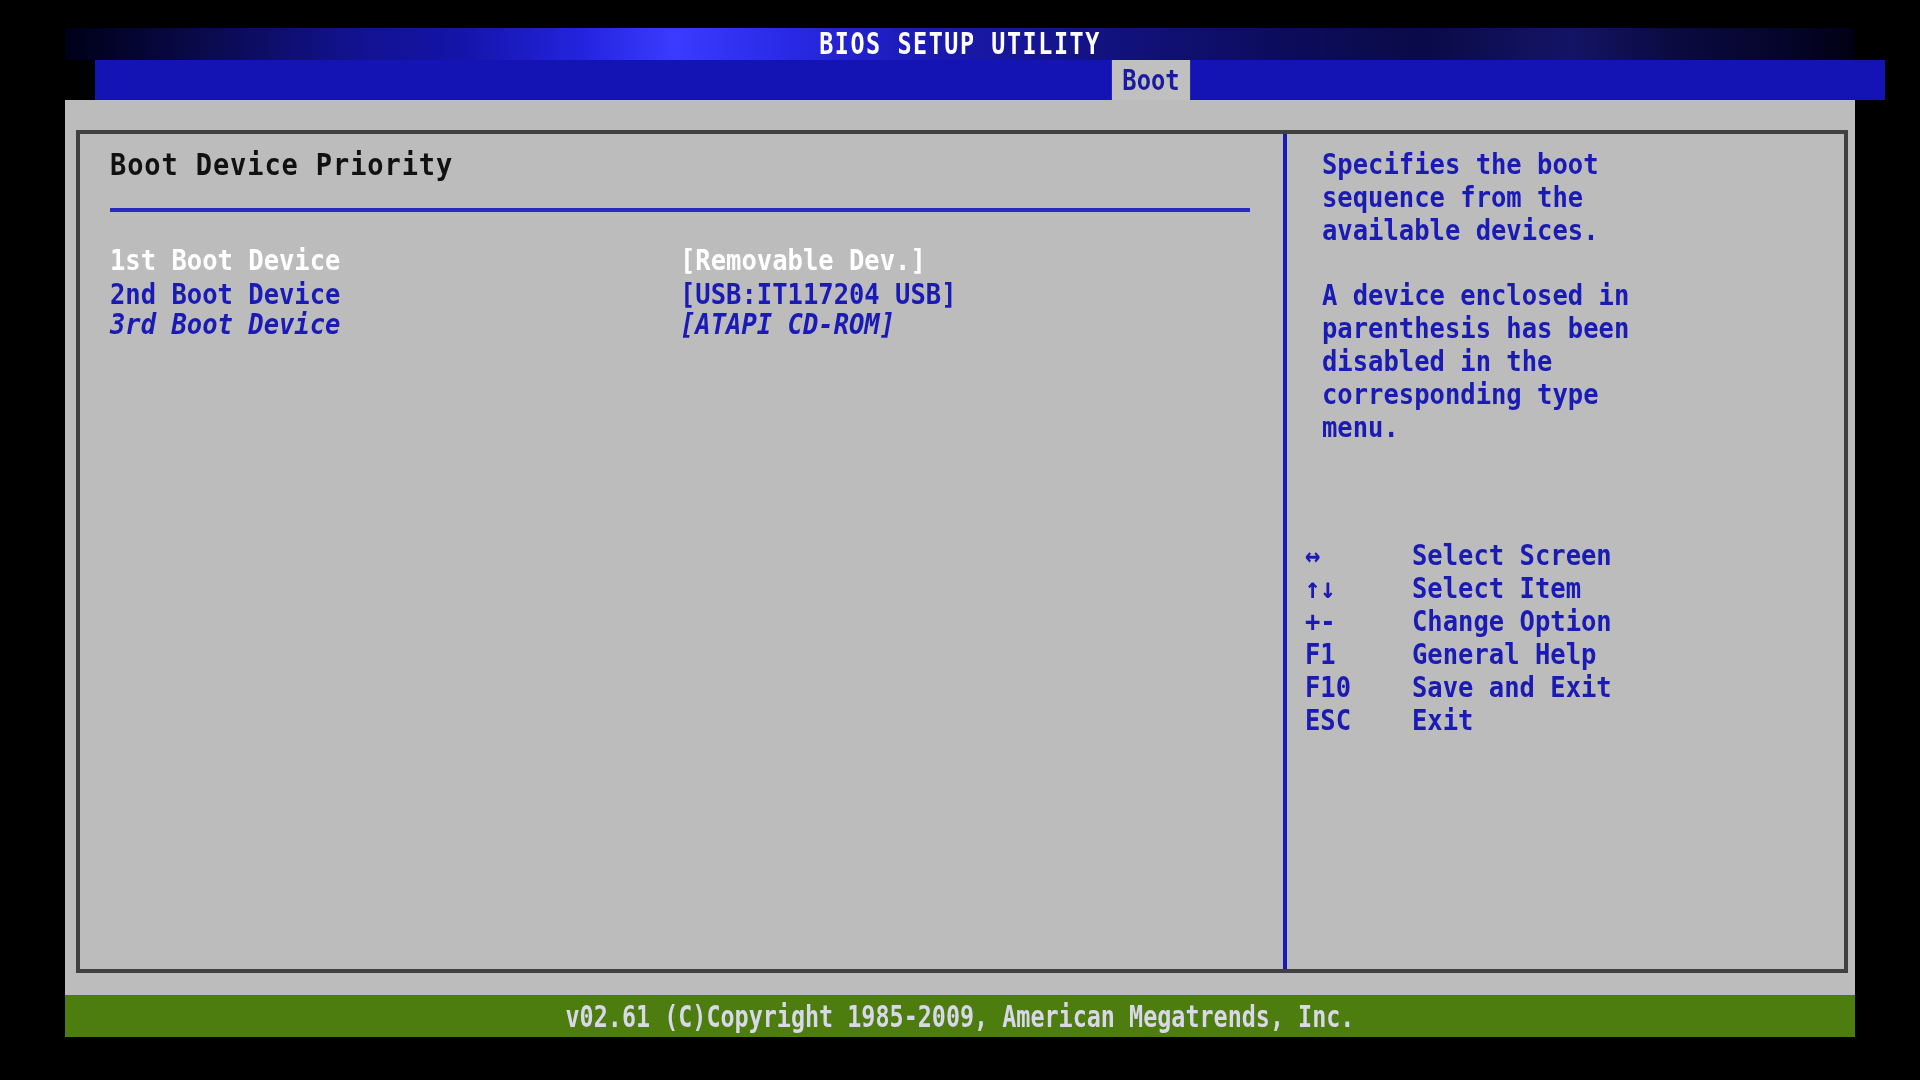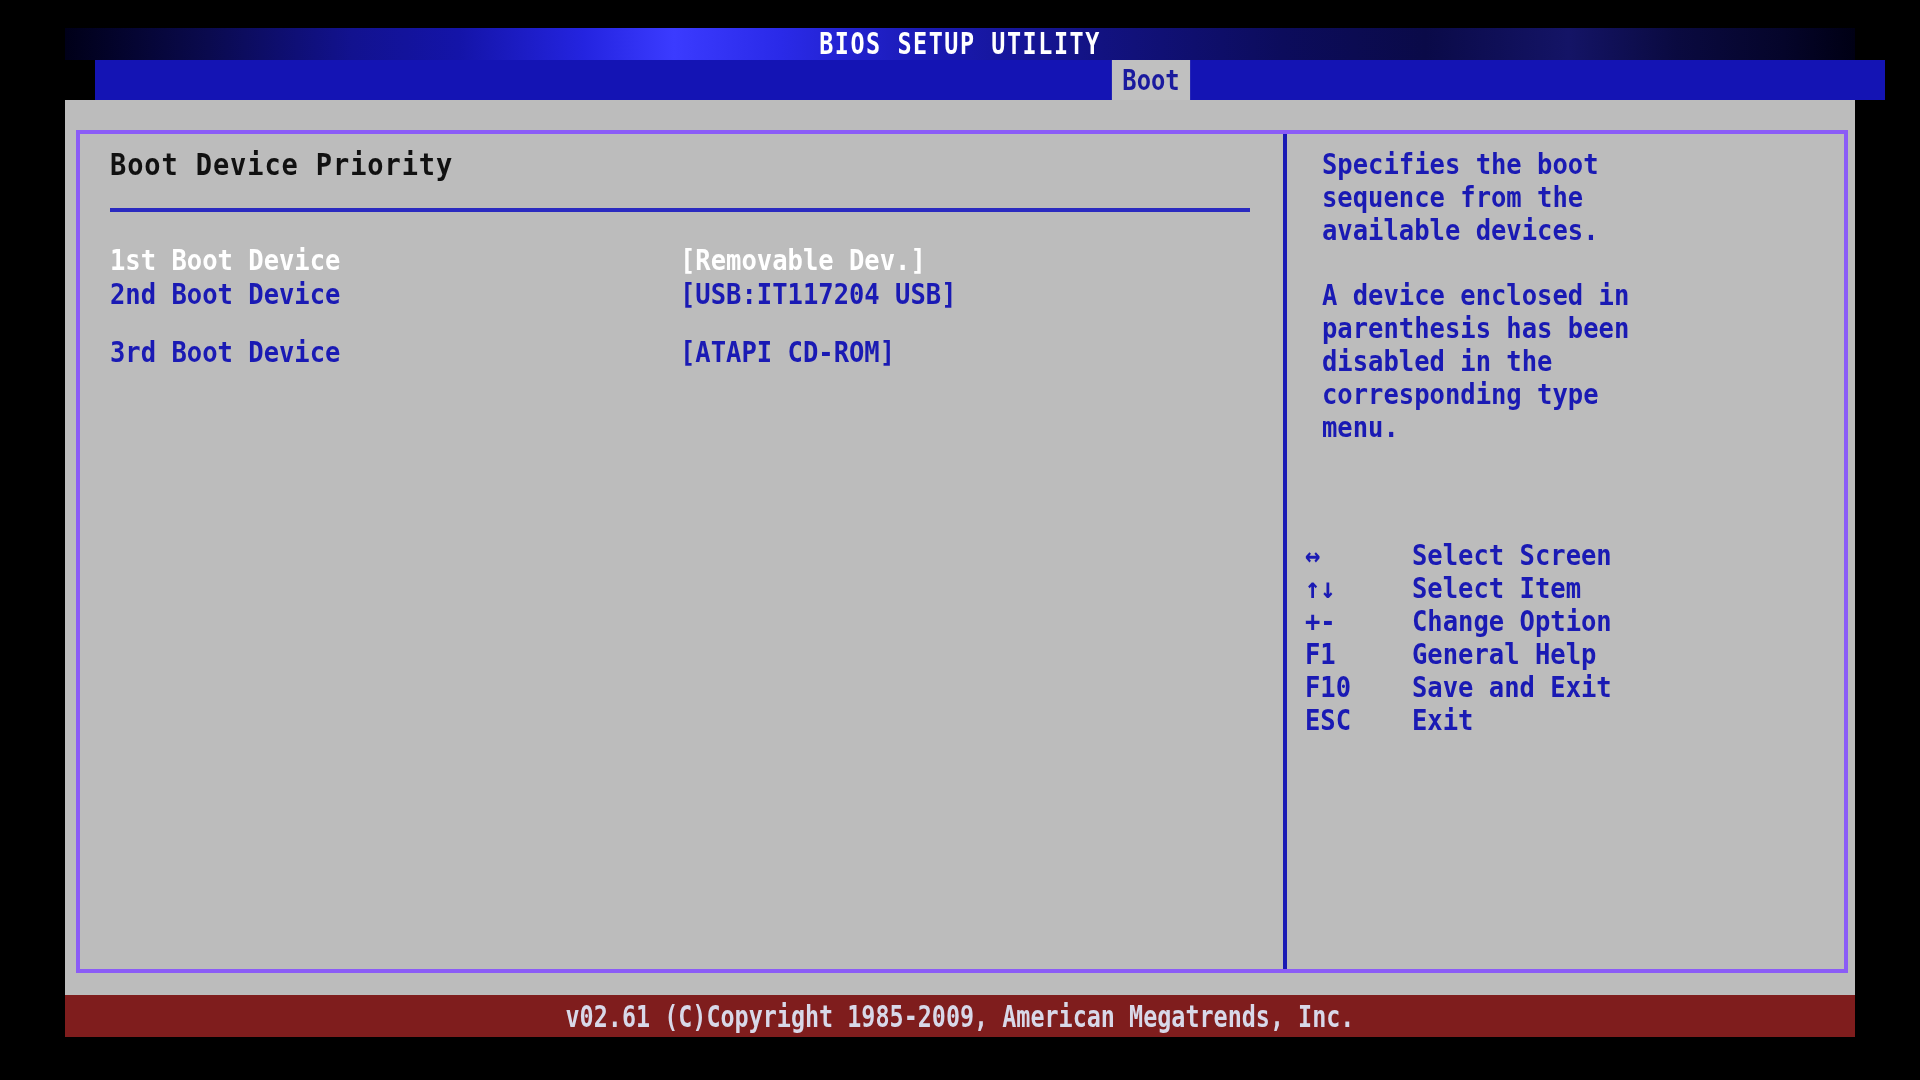--- a/index.html
+++ b/index.html
@@ -88,21 +88,21 @@
     left:65px; top:100px;
     width:1790px; height:895px;
     background:#bcbcbc;
   }
 
   
   #panel {
     position:absolute;
     left:76px; top:130px;
     width:1772px; height:843px;
-    border:4px solid #8b5cf6;
+    border:4px solid #404040;
     background:#bcbcbc;
   }
 
   
   #panel-divider {
     position:absolute;
     left:1203px; top:0px;
     width:4px; height:835px;
     background:#1a1ab4;
   }
@@ -207,21 +207,21 @@
     transform:scaleX(0.88);
     transform-origin:left center;
     white-space:nowrap;
   }
 
   
   #footer-bar {
     position:absolute;
     left:65px; top:995px;
     width:1790px; height:42px;
-    background:#7f1d1d;
+    background:#4d7c0f;
   }
   #footer-text {
     position:absolute;
     left:0; top:0;
     width:100%;
     text-align:center;
     color:#d8d8e8;
     font-size:30px;
     line-height:43px;
     font-weight:bold;
@@ -257,21 +257,21 @@
       <div class="setting-row" style="top:110px;">
         <span class="setting-label c-selected">1st Boot Device</span>
         <span class="setting-value c-selected">[Removable Dev.]</span>
       </div>
 
       <div class="setting-row" style="top:144px;">
         <span class="setting-label c-normal">2nd Boot Device</span>
         <span class="setting-value c-normal">[USB:IT117204 USB]</span>
       </div>
 
-      <div class="setting-row" style="top:202px;">
+      <div class="setting-row" style="top:174px;font-style:italic;">
         <span class="setting-label c-normal">3rd Boot Device</span>
         <span class="setting-value c-normal">[ATAPI CD-ROM]</span>
       </div>
 
     </div>
 
     <div id="help-col">
 
       <div class="help-line" style="top:14px;">Specifies the boot</div>
       <div class="help-line" style="top:47px;">sequence from the</div>

